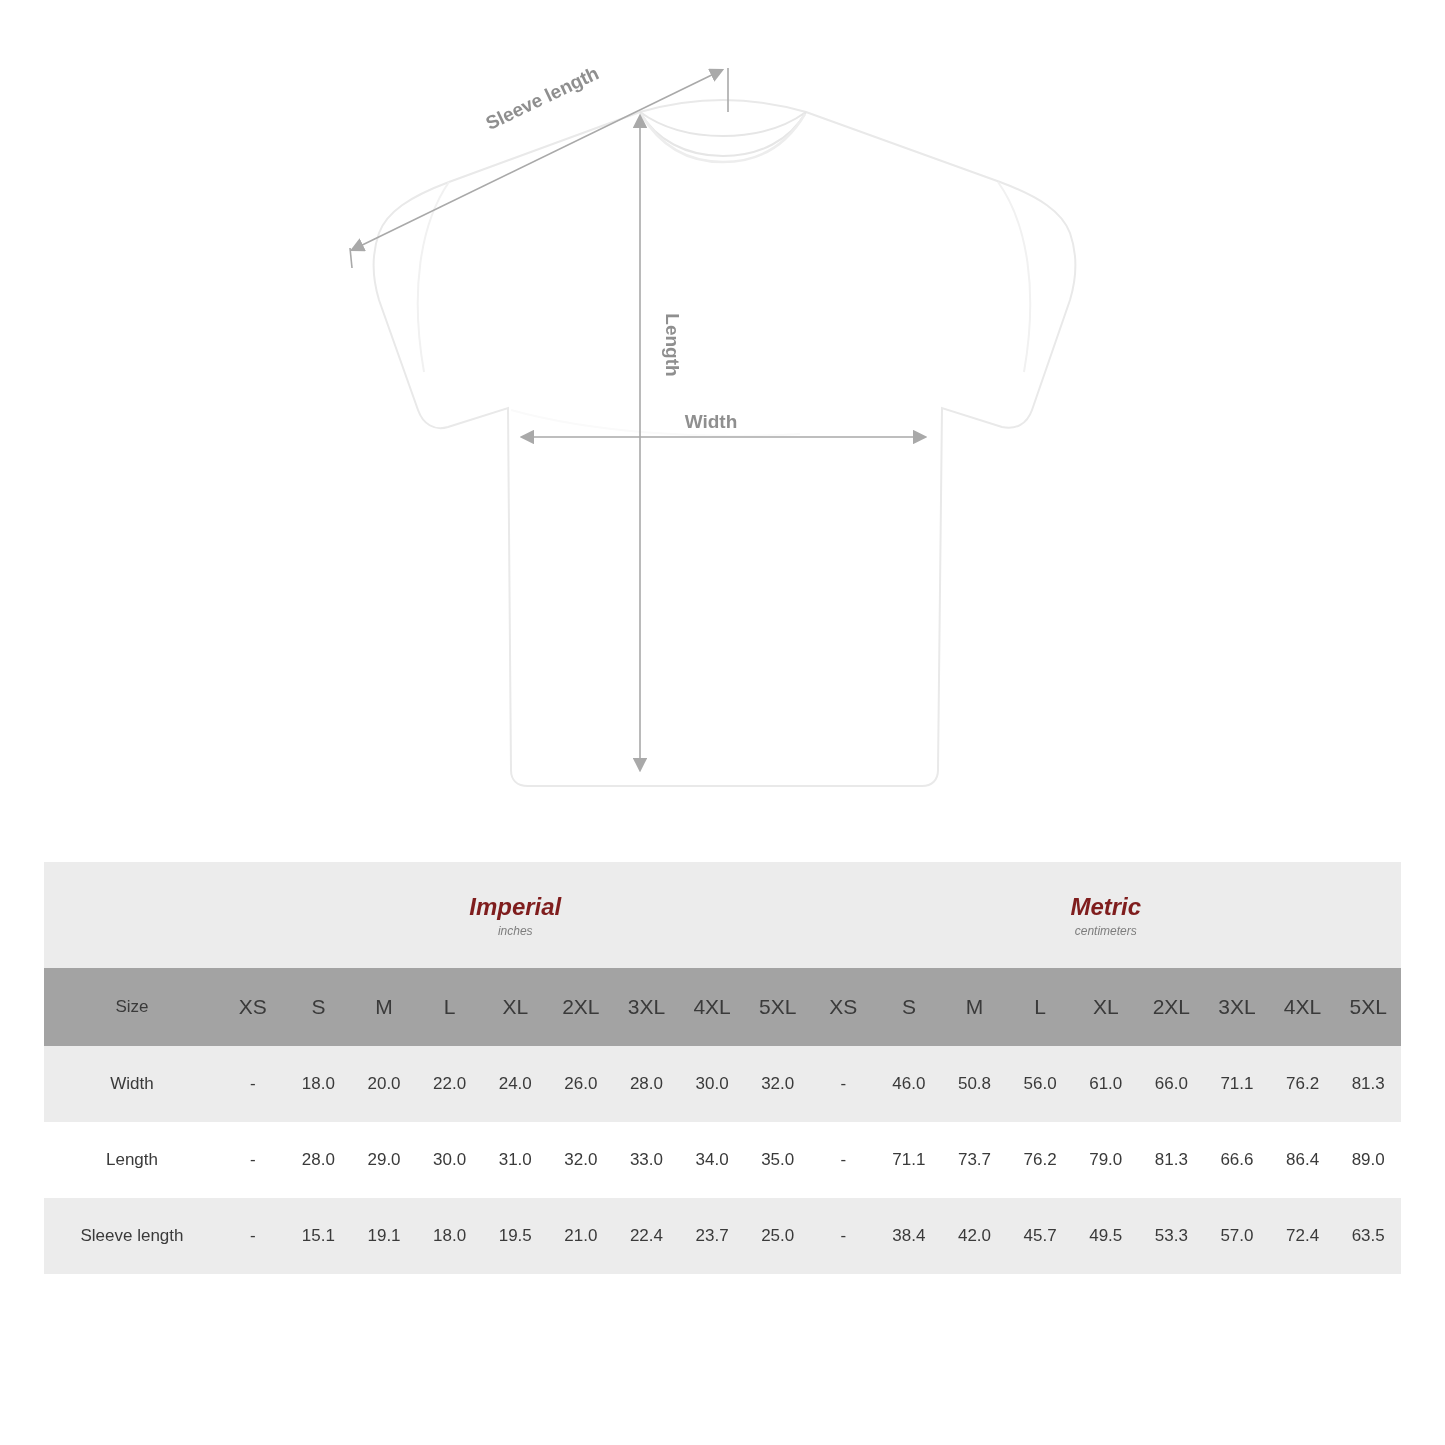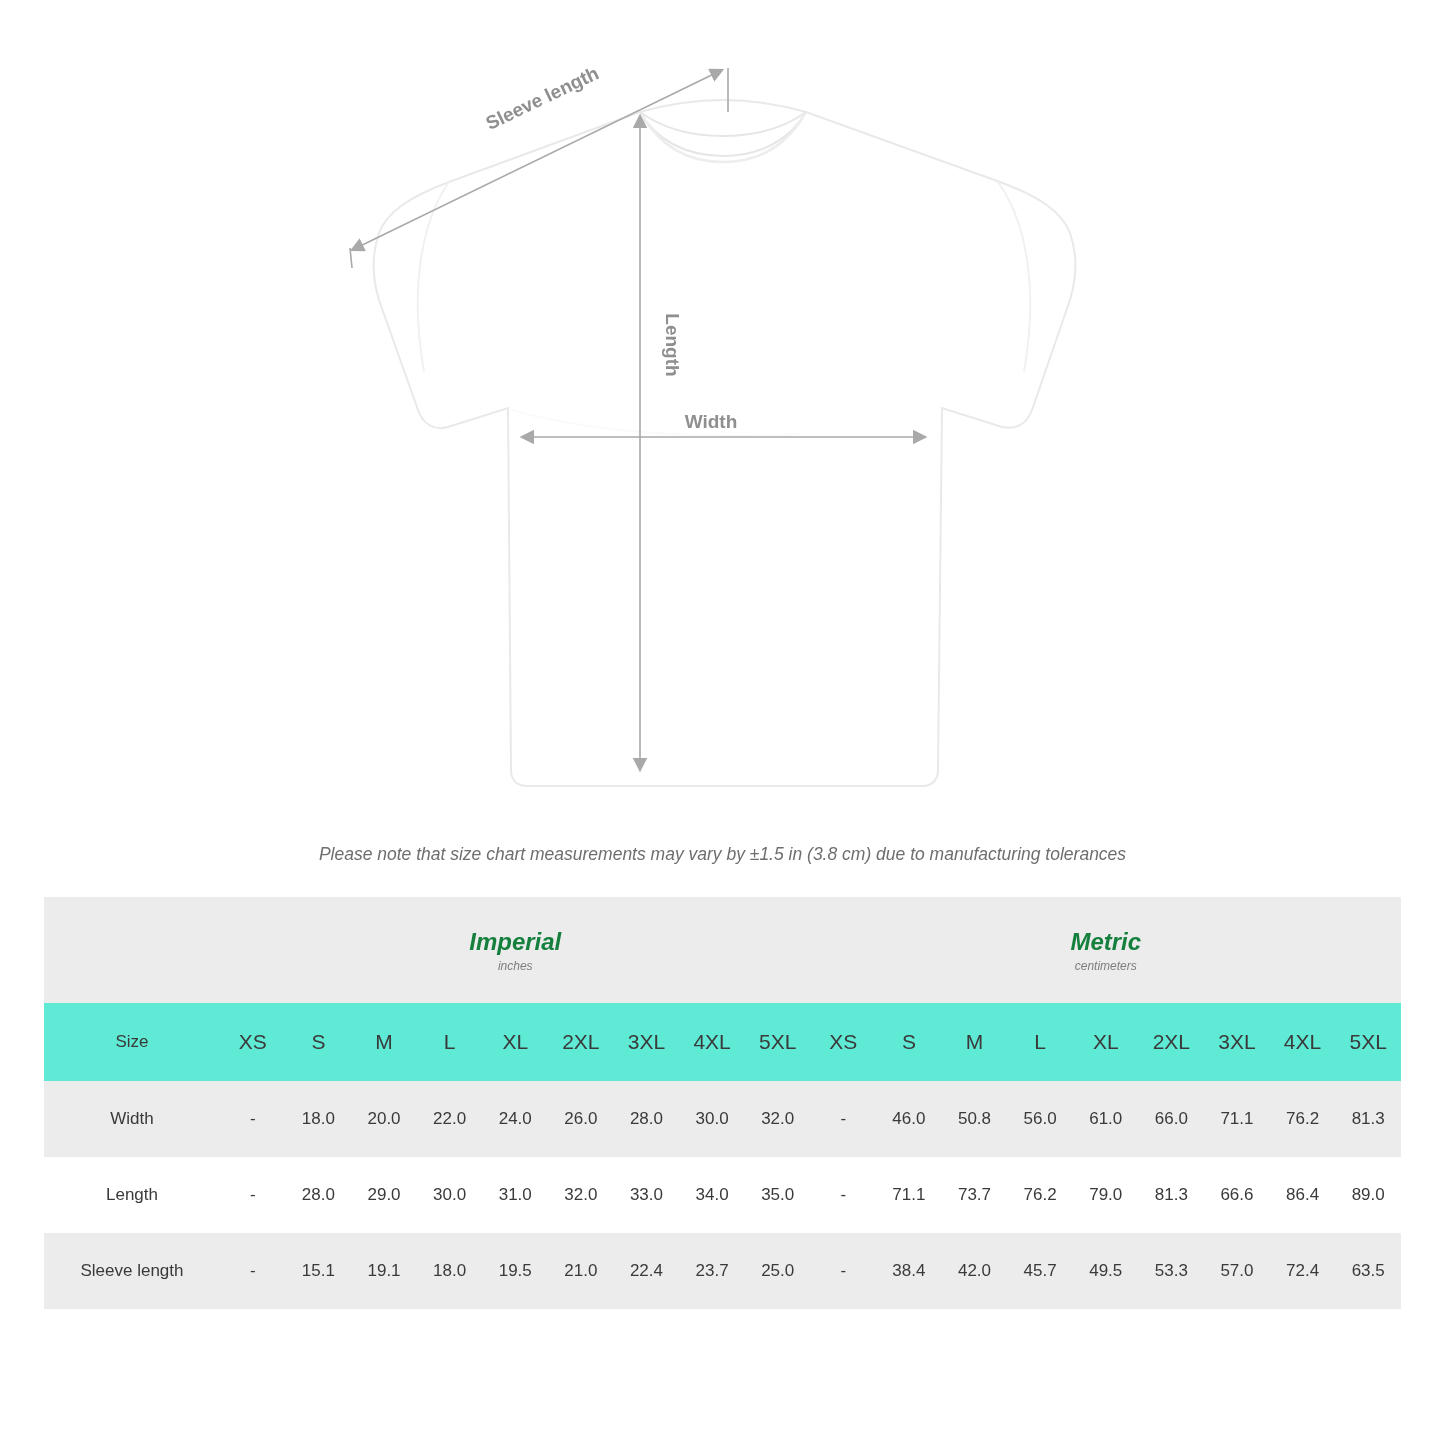--- a/index.html
+++ b/index.html
@@ -65,21 +65,21 @@
     font-weight: normal;
   }
   .unit-head-cell {
     height: 104px;
     background: #ececec;
   }
   .unit-name {
     font-size: 24px;
     font-style: italic;
     font-weight: bold;
-    color: #15803d;
+    color: #7f1d1d;
     line-height: 1.25;
   }
   .unit-sub {
     font-size: 12px;
     font-style: italic;
     color: #7d7d7d;
     margin-top: 2px;
   }
   .unit-spacer {
     background: #ececec;
@@ -92,21 +92,21 @@
   }
   .col-head {
     font-size: 21px;
     font-weight: bold;
     color: #3a3a3a;
   }
   .cell {
     font-size: 17px;
     color: #3a3a3a;
   }
-  tr.hdr td { height: 76px; background: #5eead4; }
+  tr.hdr td { height: 76px; background: #a3a3a3; }
   tr.data { height: 76px; }
   tr.band-gray td { background: #ececec; }
   tr.band-white td { background: #ffffff; }
 
   .first-col { width: 176px; }
 </style>
 </head>
 <body>
 
 <div class="page">
@@ -169,21 +169,20 @@
       <text x="666" y="345" transform="rotate(90 666 345)" font-family="Liberation Sans, sans-serif" font-size="19" font-weight="bold" fill="#8f8f8f" text-anchor="middle">Length</text>
 
       <g>
         <line x1="522" y1="437" x2="925" y2="437" stroke="#a9a9a9" stroke-width="1.6" marker-end="url(#arrowEnd)" marker-start="url(#arrowStart)"></line>
       </g>
       <text x="711" y="428" font-family="Liberation Sans, sans-serif" font-size="19" font-weight="bold" fill="#8f8f8f" text-anchor="middle">Width</text>
     </svg>
   </div>
 
   <div class="title-block">
-    <div class="chart-note">Please note that size chart measurements may vary by ±1.5 in (3.8 cm) due to manufacturing tolerances</div>
   </div>
 
   <div class="table-wrap">
     <table class="size-table">
       <colgroup>
         <col class="first-col">
         <col span="9">
         <col span="9">
       </colgroup>
       <tbody>

